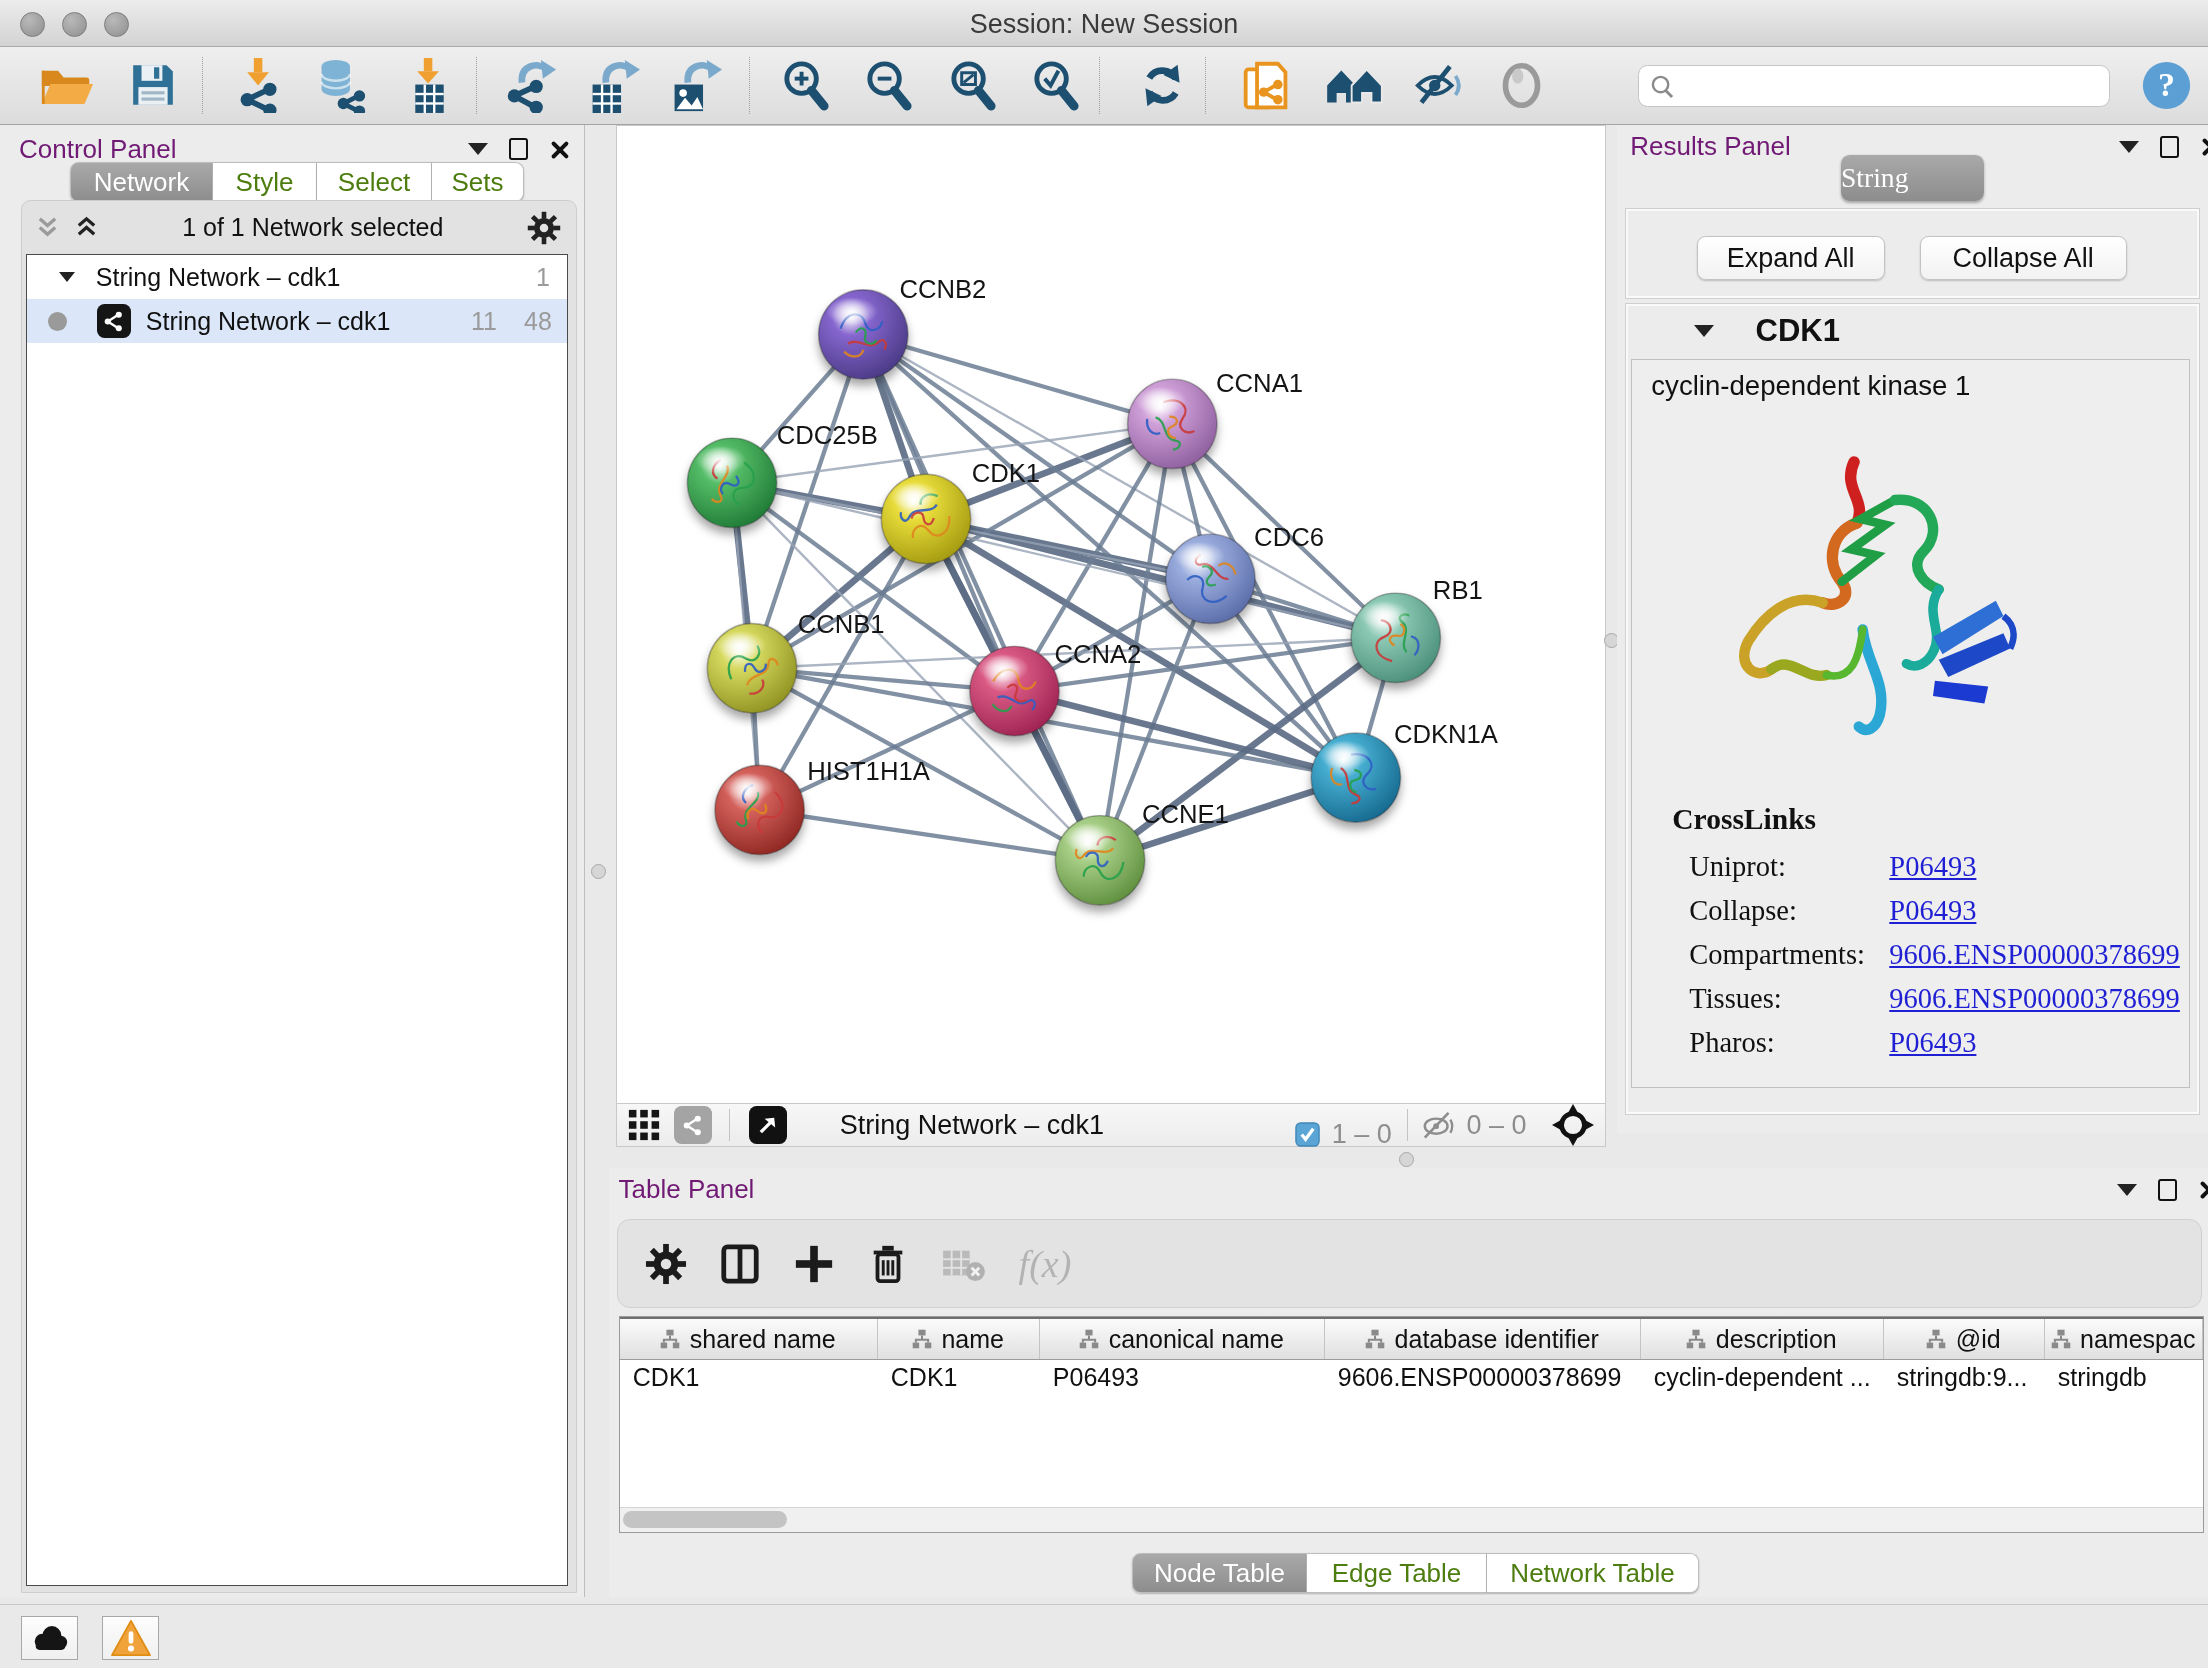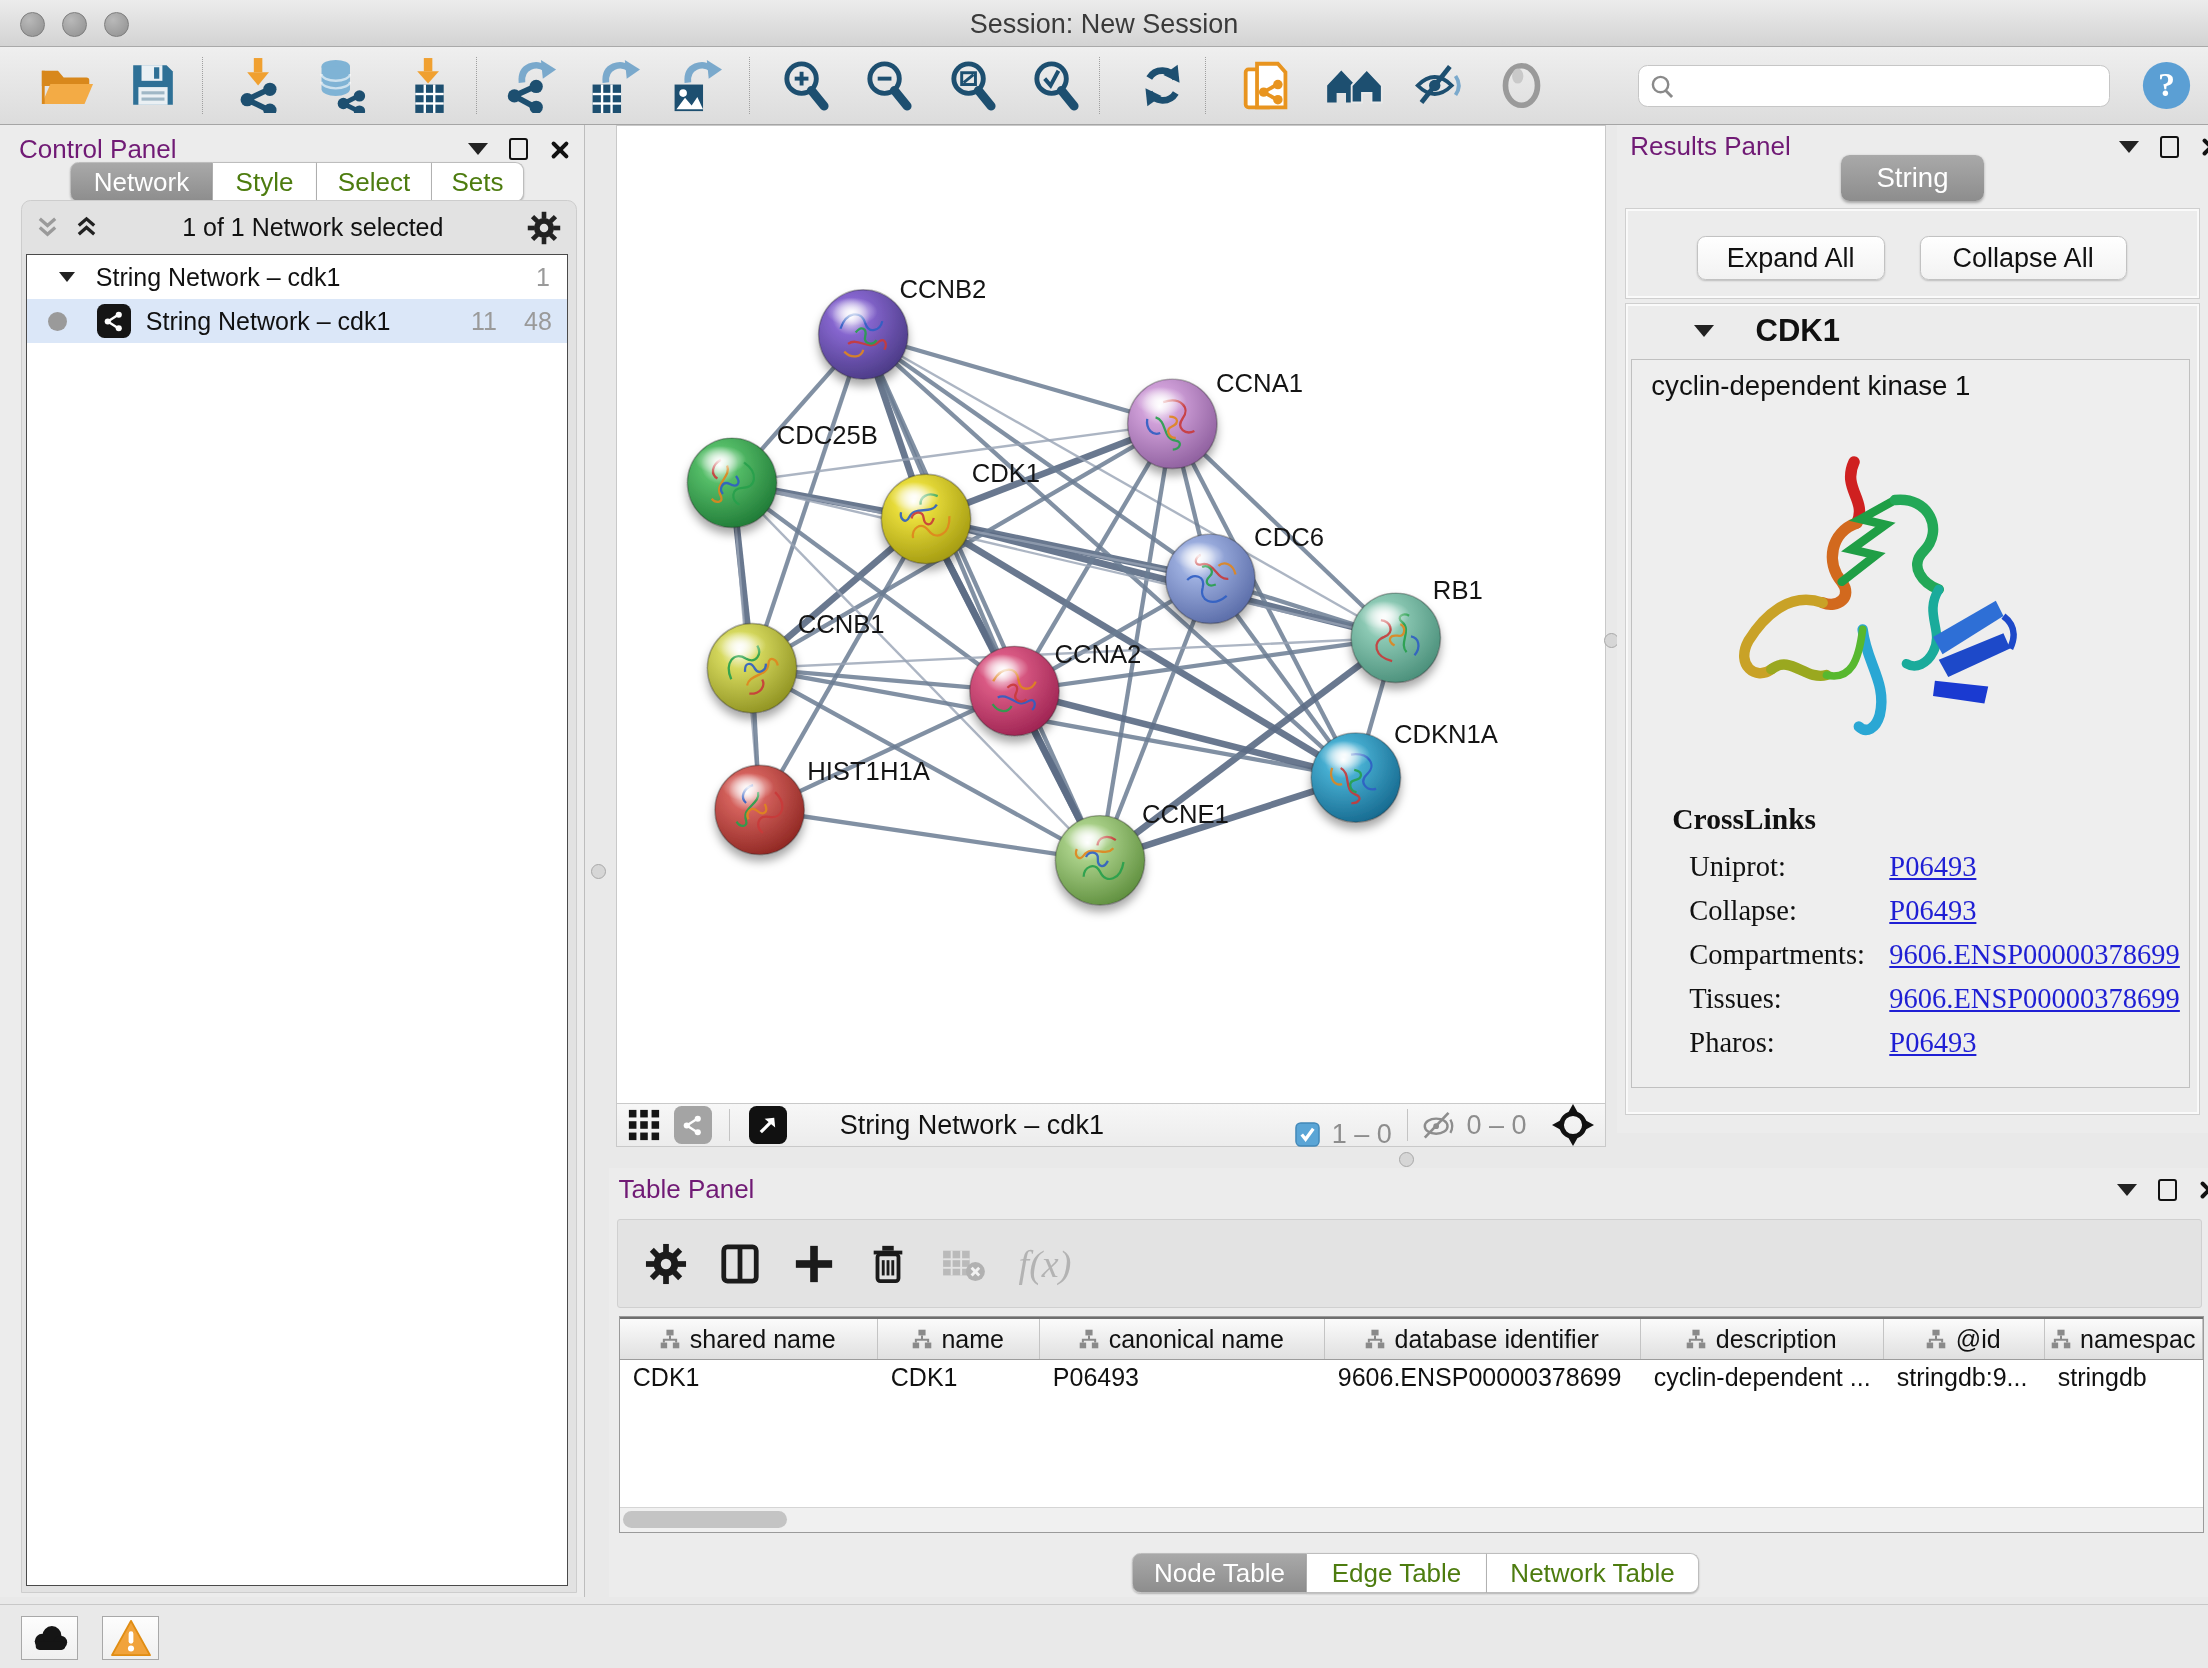--- a/index.html
+++ b/index.html
@@ -623,21 +623,21 @@
   <div class="dot" style="left:1604px;top:633px;"></div>
   <div class="dot" style="left:1399px;top:1152px;"></div>
 
   <div class="abs" style="left:1617px;top:125px;width:592px;height:1008px;background:#ececec;">
     <div class="abs" style="left:13.3px;top:5.7px;"><span class="panel-title">Results Panel</span></div>
     <div class="abs winctl" style="left:502px;top:10.5px;">
       <span class="tri-down"></span>
       <span class="sq"></span>
       <span class="xicon"></span>
     </div>
-    <div class="abs" style="left:224px;top:29.5px;width:143px;height:46px;background:linear-gradient(#a9a9a9,#8d8d8d);border-radius:8.6px;display:flex;align-items:center;justify-content:center;color:#fff;font-size:27.6px;box-shadow:0 1.9px 2.9px rgba(0,0,0,.3);">
+    <div class="abs" style="left:224px;top:29.5px;width:143px;height:46px;background:linear-gradient(#a9a9a9,#8d8d8d);border-radius:8.6px;display:flex;align-items:center;color:#fff;font-size:27.6px;box-shadow:0 1.9px 2.9px rgba(0,0,0,.3);font-family:Liberation Serif, serif;">
       <span>String</span>
     </div>
     <div class="rbox abs" style="left:7.6px;top:83px;width:573px;height:89px;">
       <div class="btn abs" style="left:71px;top:27px;width:186px;height:42px;">
           <span>Expand All</span>
         </div>
       <div class="btn abs" style="left:294px;top:27px;width:205px;height:42px;">
           <span>Collapse All</span>
         </div>
     </div>
@@ -692,21 +692,21 @@
     </div>
   </div>
 
   <div class="abs" style="left:609px;top:1168px;width:1600px;height:429px;background:#ececec;">
     <div class="abs" style="left:9.5px;top:5.7px;"><span class="panel-title">Table Panel</span></div>
     <div class="abs winctl" style="left:1508px;top:10.5px;">
       <span class="tri-down"></span>
       <span class="sq"></span>
       <span class="xicon"></span>
     </div>
-    <div class="abs" style="left:7.6px;top:51px;width:1585px;height:89px;background:#e3e3e3;border:1px solid #d0d0d0;border-radius:3px;display:flex;align-items:center;gap:32px;padding-left:27px;box-sizing:border-box;">
+    <div class="abs" style="left:7.6px;top:51px;width:1585px;height:89px;background:#e3e3e3;border:1px solid #d0d0d0;border-radius:13px;display:flex;align-items:center;gap:32px;padding-left:27px;box-sizing:border-box;">
       <svg width="42" height="42" viewBox="0 0 44 44">
         <g fill="#1b1b1b">
           <rect x="19" y="1" width="6" height="9"></rect>
             <rect x="19" y="34" width="6" height="9"></rect>
           <rect x="1" y="19" width="9" height="6"></rect>
             <rect x="34" y="19" width="9" height="6"></rect>
           <rect x="19" y="1" width="6" height="9" transform="rotate(45 22 22)"></rect>
             <rect x="19" y="34" width="6" height="9" transform="rotate(45 22 22)"></rect>
           <rect x="1" y="19" width="9" height="6" transform="rotate(45 22 22)"></rect>
             <rect x="34" y="19" width="9" height="6" transform="rotate(45 22 22)"></rect>

